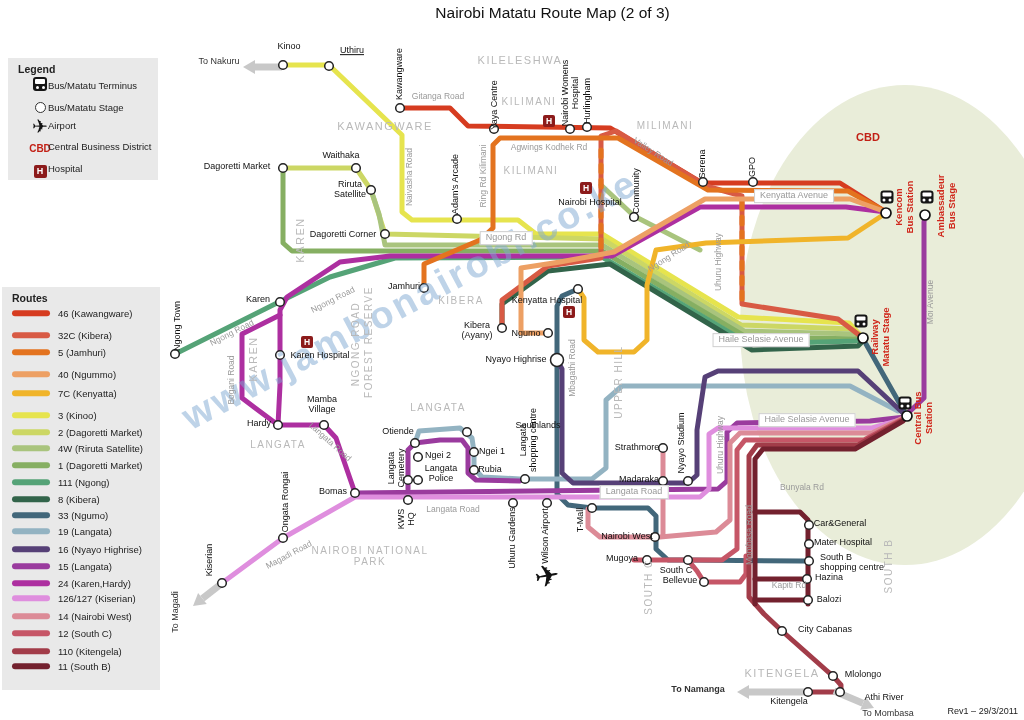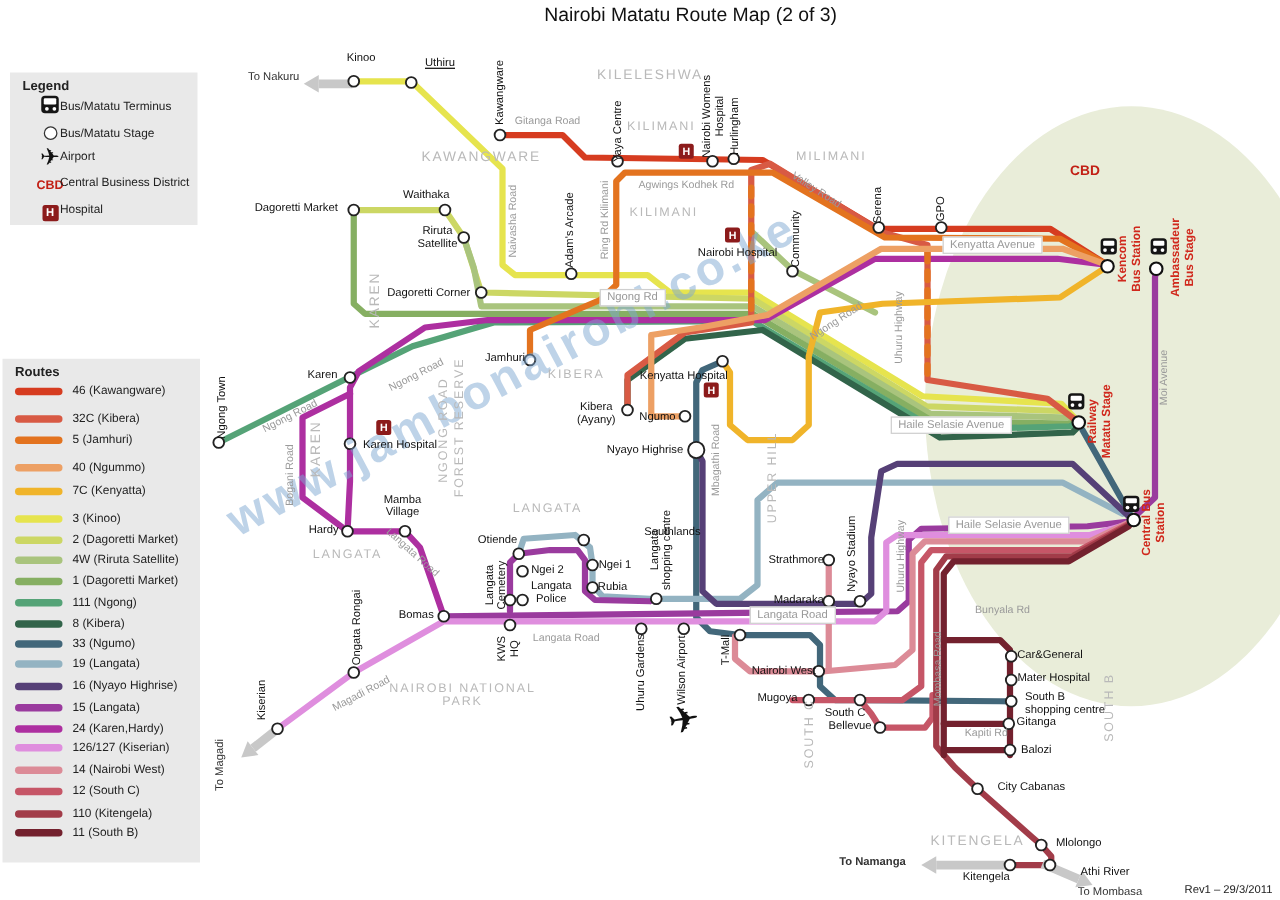--- a/index.html
+++ b/index.html
@@ -202,21 +202,21 @@
       <div class="lbl st" style="left: 622px; top: 559px;">Mugoya</div>
       <div class="lbl st" style="left: 676px; top: 571px;">South C</div>
       <div class="lbl st" style="left: 680px; top: 581px;">Bellevue</div>
       <div class="lbl st" style="left: 637px; top: 448px;">Strathmore</div>
       <div class="lbl st" style="left: 639px; top: 480px;">Madaraka</div>
       <div class="lbl st" style="left: 682px; top: 443px; transform: translate(-50%, -50%) rotate(-90deg);">Nyayo Stadium</div>
       <div class="lbl st" style="left: 840px; top: 524px;">Car&amp;General</div>
       <div class="lbl st" style="left: 843px; top: 543px;">Mater Hospital</div>
       <div class="lbl st left" style="left: 820px; top: 563px;">South B
 shopping centre</div>
-      <div class="lbl st" style="left: 829px; top: 578px;">Gitanga</div>
+      <div class="lbl st" style="left: 829px; top: 578px;">Hazina</div>
       <div class="lbl st" style="left: 829px; top: 600px;">Balozi</div>
       <div class="lbl st" style="left: 825px; top: 630px;">City Cabanas</div>
       <div class="lbl st" style="left: 863px; top: 675px;">Mlolongo</div>
       <div class="lbl st" style="left: 789px; top: 702px;">Kitengela</div>
       <div class="lbl st" style="left: 838px; top: 698px; margin-left: 46px;">Athi River</div>
       <div class="lbl st" style="left: 703px; top: 164px; transform: translate(-50%, -50%) rotate(-90deg);">Serena</div>
       <div class="lbl st" style="left: 753px; top: 167px; transform: translate(-50%, -50%) rotate(-90deg);">GPO</div>
       <div class="lbl st" style="left: 637px; top: 191px; transform: translate(-50%, -50%) rotate(-90deg);">Community</div>
       <div class="lbl st" style="left: 495px; top: 105px; transform: translate(-50%, -50%) rotate(-90deg);">Yaya Centre</div>
       <div class="lbl st" style="left: 571px; top: 93px; transform: translate(-50%, -50%) rotate(-90deg);">Nairobi Womens

